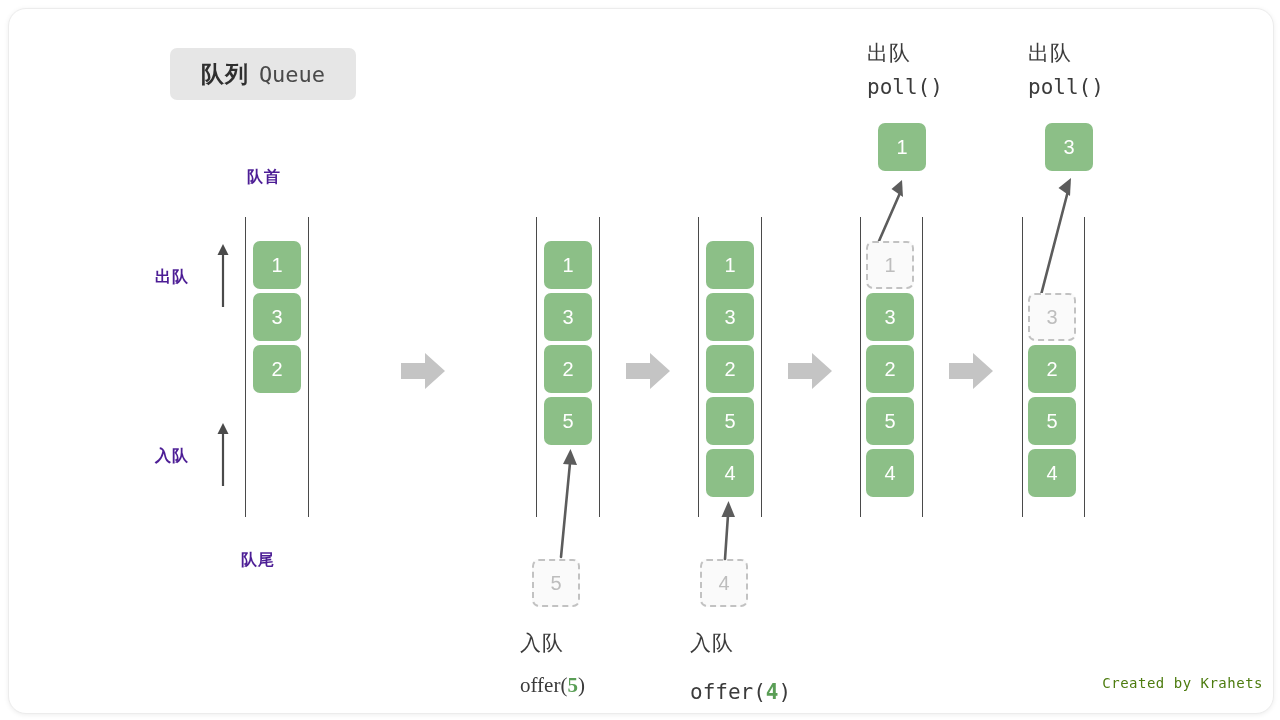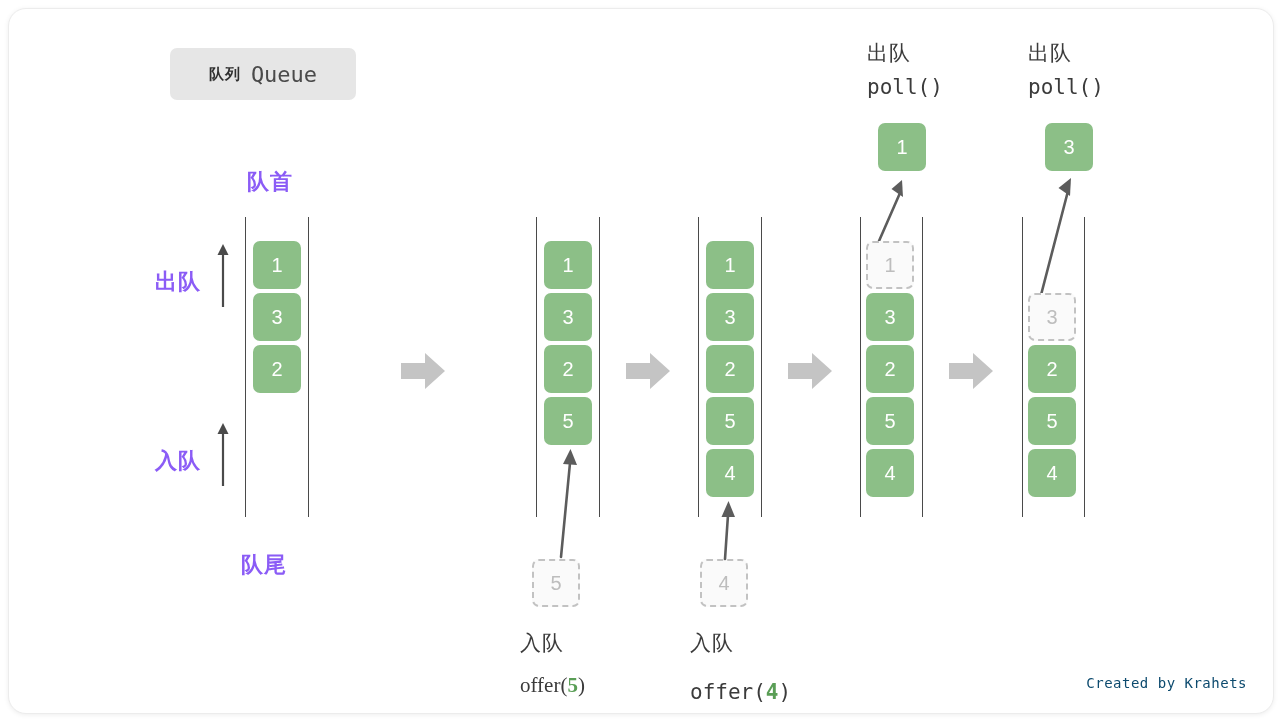--- a/index.html
+++ b/index.html
@@ -26,32 +26,32 @@
   #title-chip{
     left:161px;top:39px;
     width:186px;height:52px;
     background:#e6e6e6;
     border-radius:7px;
     display:flex;align-items:center;justify-content:center;
     gap:10px;
   }
   #title-chip .cn{
     font-family:"Liberation Sans","DejaVu Sans",sans-serif;
-    font-weight:bold;font-size:15px;color:#2f2f2f;
+    font-weight:bold;font-size:23px;color:#2f2f2f;
     letter-spacing:1px;
   }
   #title-chip .en{
     font-family:"DejaVu Sans Mono","Liberation Mono",monospace;
     font-size:22px;color:#4a4a4a;
   }
 
   
   .cn-bold{
     font-family:Liberation Serif, serif;
-    font-weight:bold;font-size:22px;color:#8b5cf6;
+    font-weight:bold;font-size:16px;color:#4c1d95;
     white-space:nowrap;letter-spacing:1px;
   }
   .cn-plain{
     font-family:"Liberation Sans","DejaVu Sans",sans-serif;
     font-size:21px;color:#3b3b3b;white-space:nowrap;letter-spacing:1px;
   }
   .mono{
     font-family:"DejaVu Sans Mono","Liberation Mono",monospace;
     font-size:21px;color:#3b3b3b;white-space:nowrap;
   }
@@ -80,23 +80,23 @@
   }
 
   
   .step-arrow{width:44px;height:40px;}
 
   
   .tick-arrow{width:14px;height:66px;}
 
   
   #footer{
-    right:26px;bottom:22px;
+    right:10px;bottom:22px;
     font-family:"DejaVu Sans Mono","Liberation Mono",monospace;
-    font-size:14px;color:#0c4a6e;letter-spacing:0.5px;
+    font-size:14px;color:#4d7c0f;letter-spacing:0.5px;
   }
   svg{display:block;overflow:visible;}
 </style>
 </head>
 <body>
 
 <div id="card">
 
   <div id="title-chip" class="abs">
     <span class="cn">队列</span>

